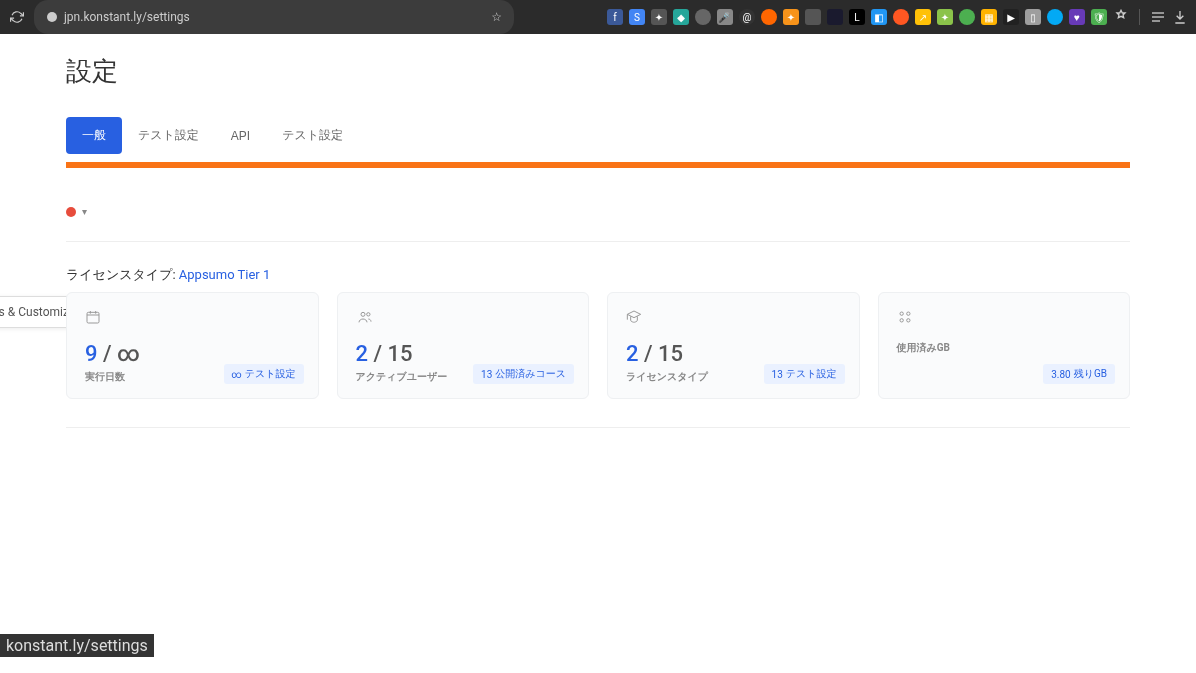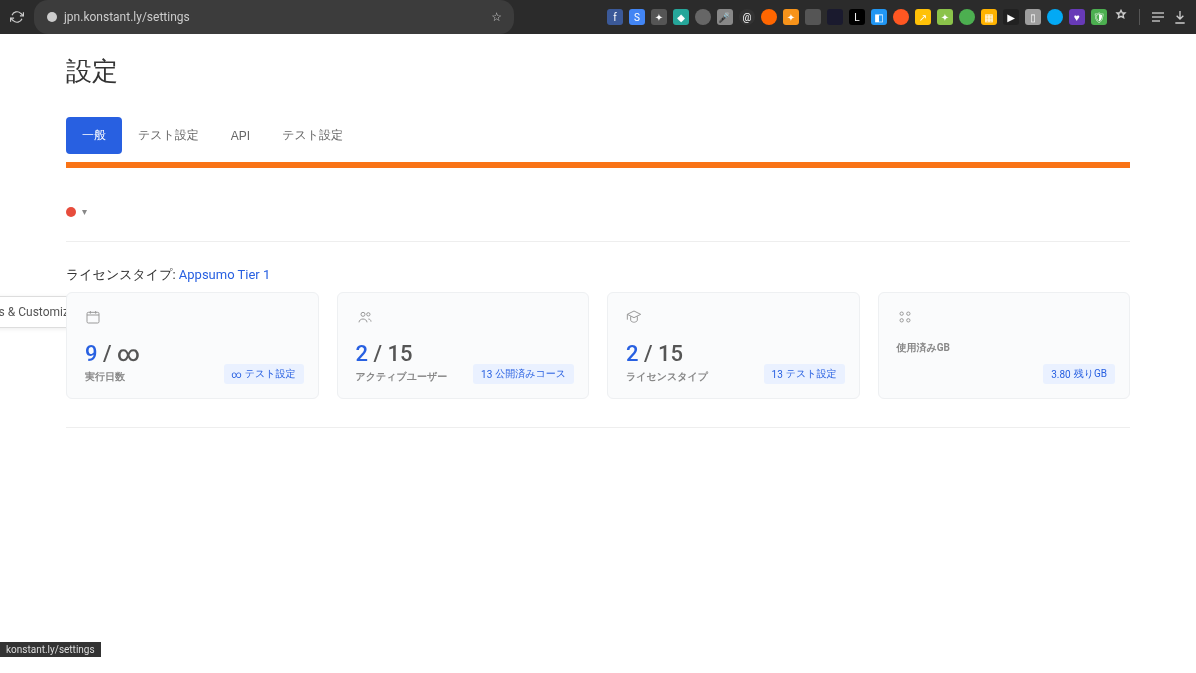--- a/index.html
+++ b/index.html
@@ -34,21 +34,21 @@
     .tooltip { position: absolute; left: -54px; top: 262px; background: #fff; border: 1px solid #ddd; border-radius: 4px; padding: 8px 14px; font-size: 12px; color: #555; box-shadow: 0 1px 4px rgba(0,0,0,0.08); }
     
     .cards { display: flex; gap: 18px; }
     .card { flex: 1; background: #fafbfc; border: 1px solid #eef0f2; border-radius: 6px; padding: 16px 18px 14px 18px; position: relative; }
     .card-icon { color: #999; margin-bottom: 14px; height: 18px; }
     .card-main { font-size: 22px; font-weight: 500; color: #555; margin-bottom: 4px; }
     .card-main .blue { color: #2860e1; }
     .card-sub { font-size: 10px; color: #888; font-weight: bold; }
     .card-badge { position: absolute; right: 14px; bottom: 14px; background: #eaf1ff; color: #2860e1; font-size: 10px; padding: 3px 8px; border-radius: 3px; display: flex; align-items: center; gap: 3px; }
     
-    .status-bar { position: absolute; bottom: 16px; left: 0; background: #333; color: #ddd; font-size: 10px; padding: 2px 6px; }
+    .status-bar { position: absolute; bottom: 16px; left: 0; background: #333; color: #ddd; font-size: 16px; padding: 2px 6px; }
     
     .divider-line { border-bottom: 1px solid #eee; margin-top: 28px; }
     
     svg { display: block; }
   </style>
 </head>
 <body>
 
 <div class="browser-bar">
   <div class="nav-btn">

